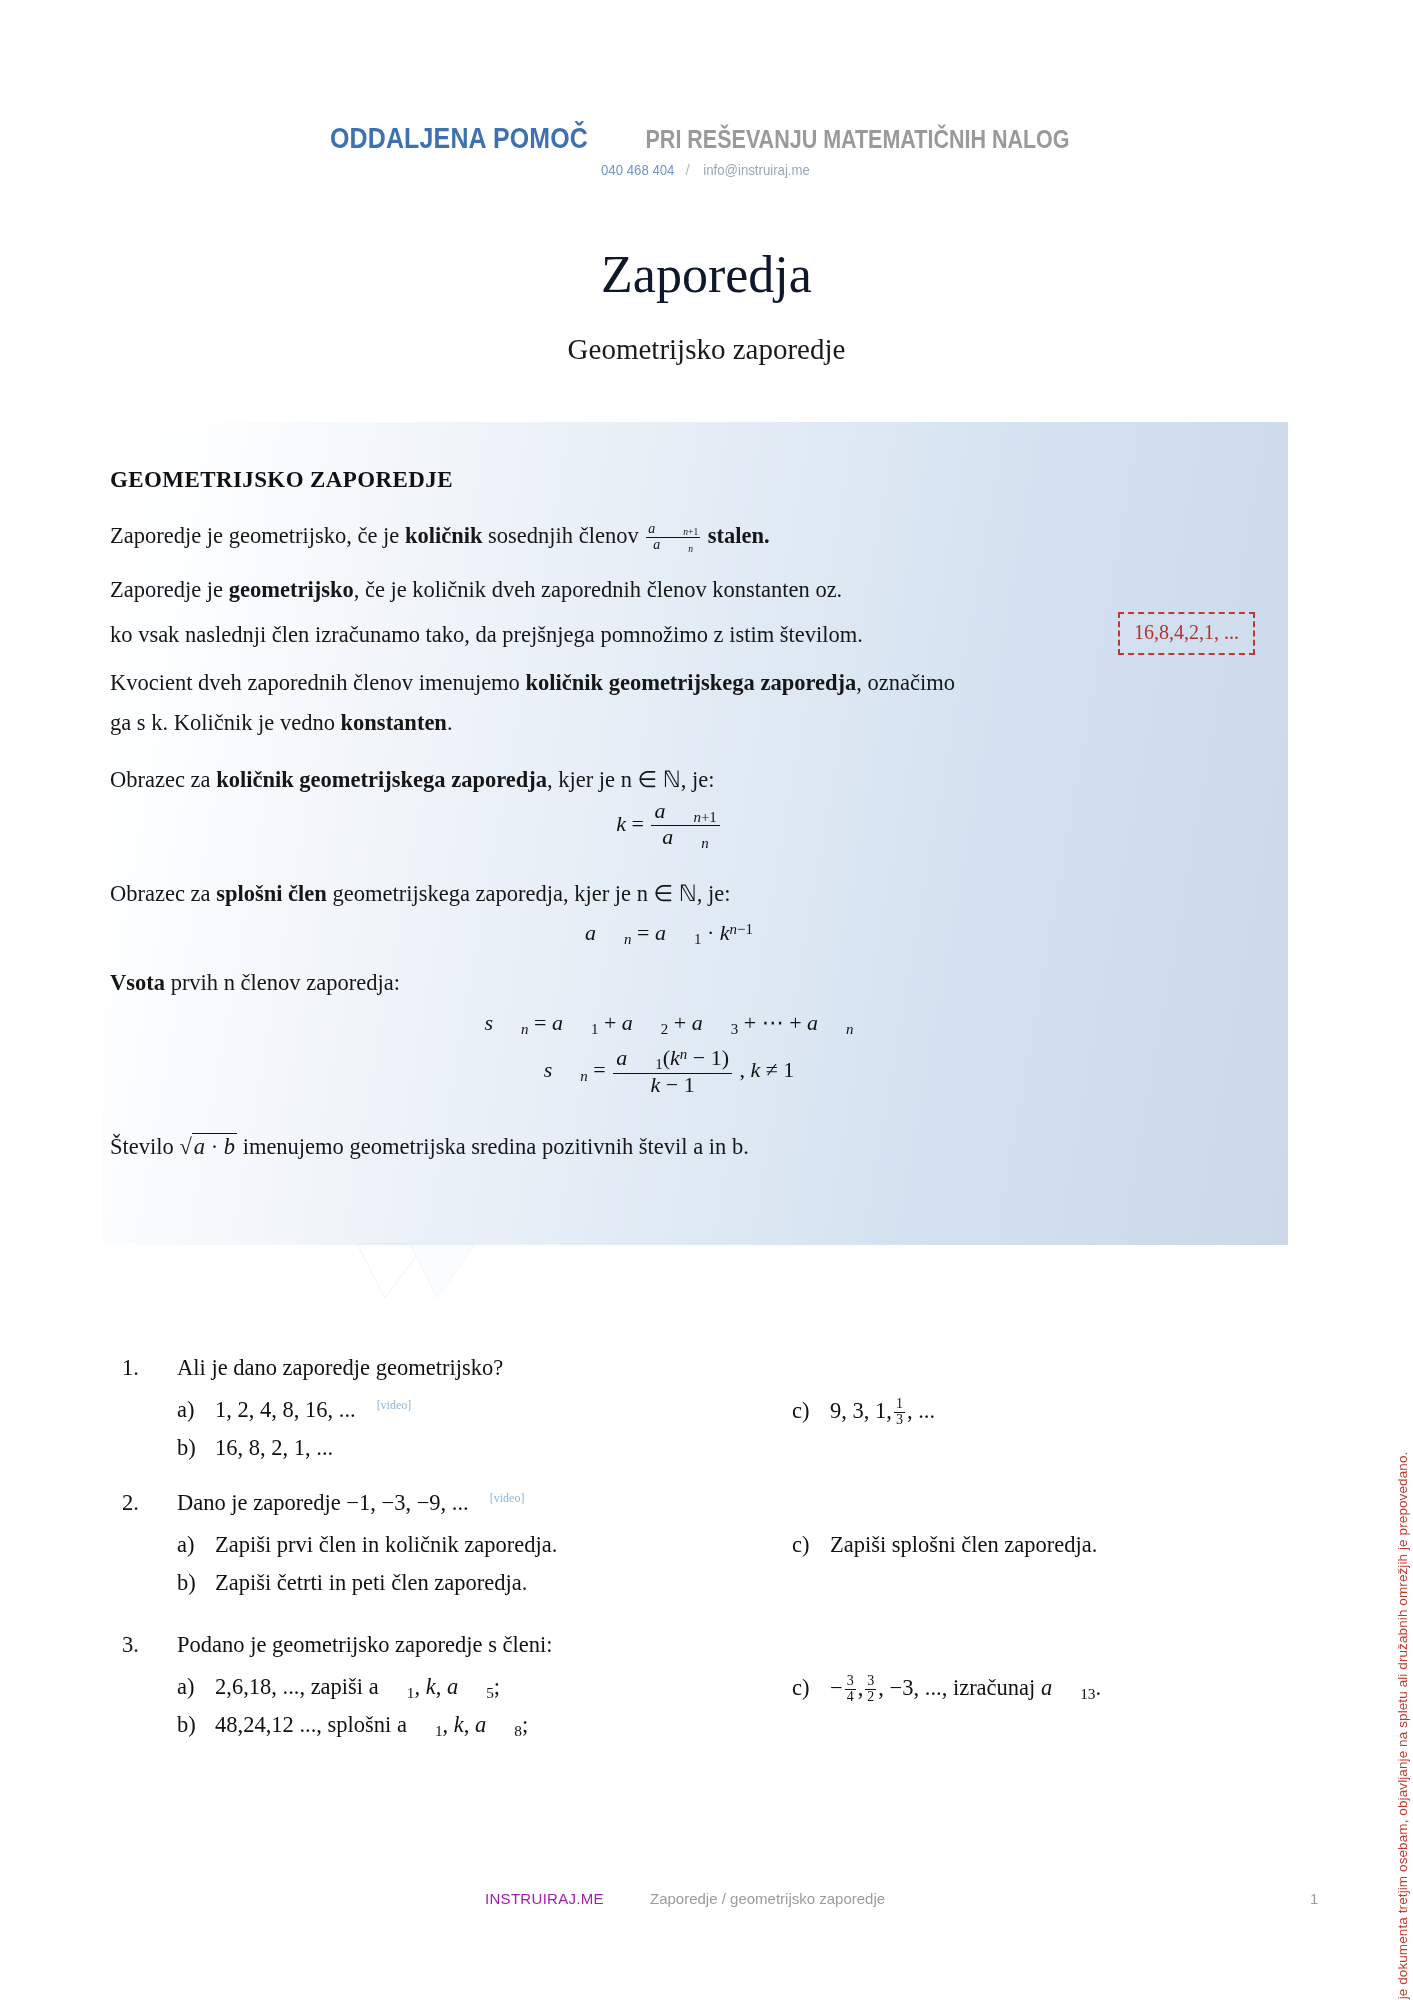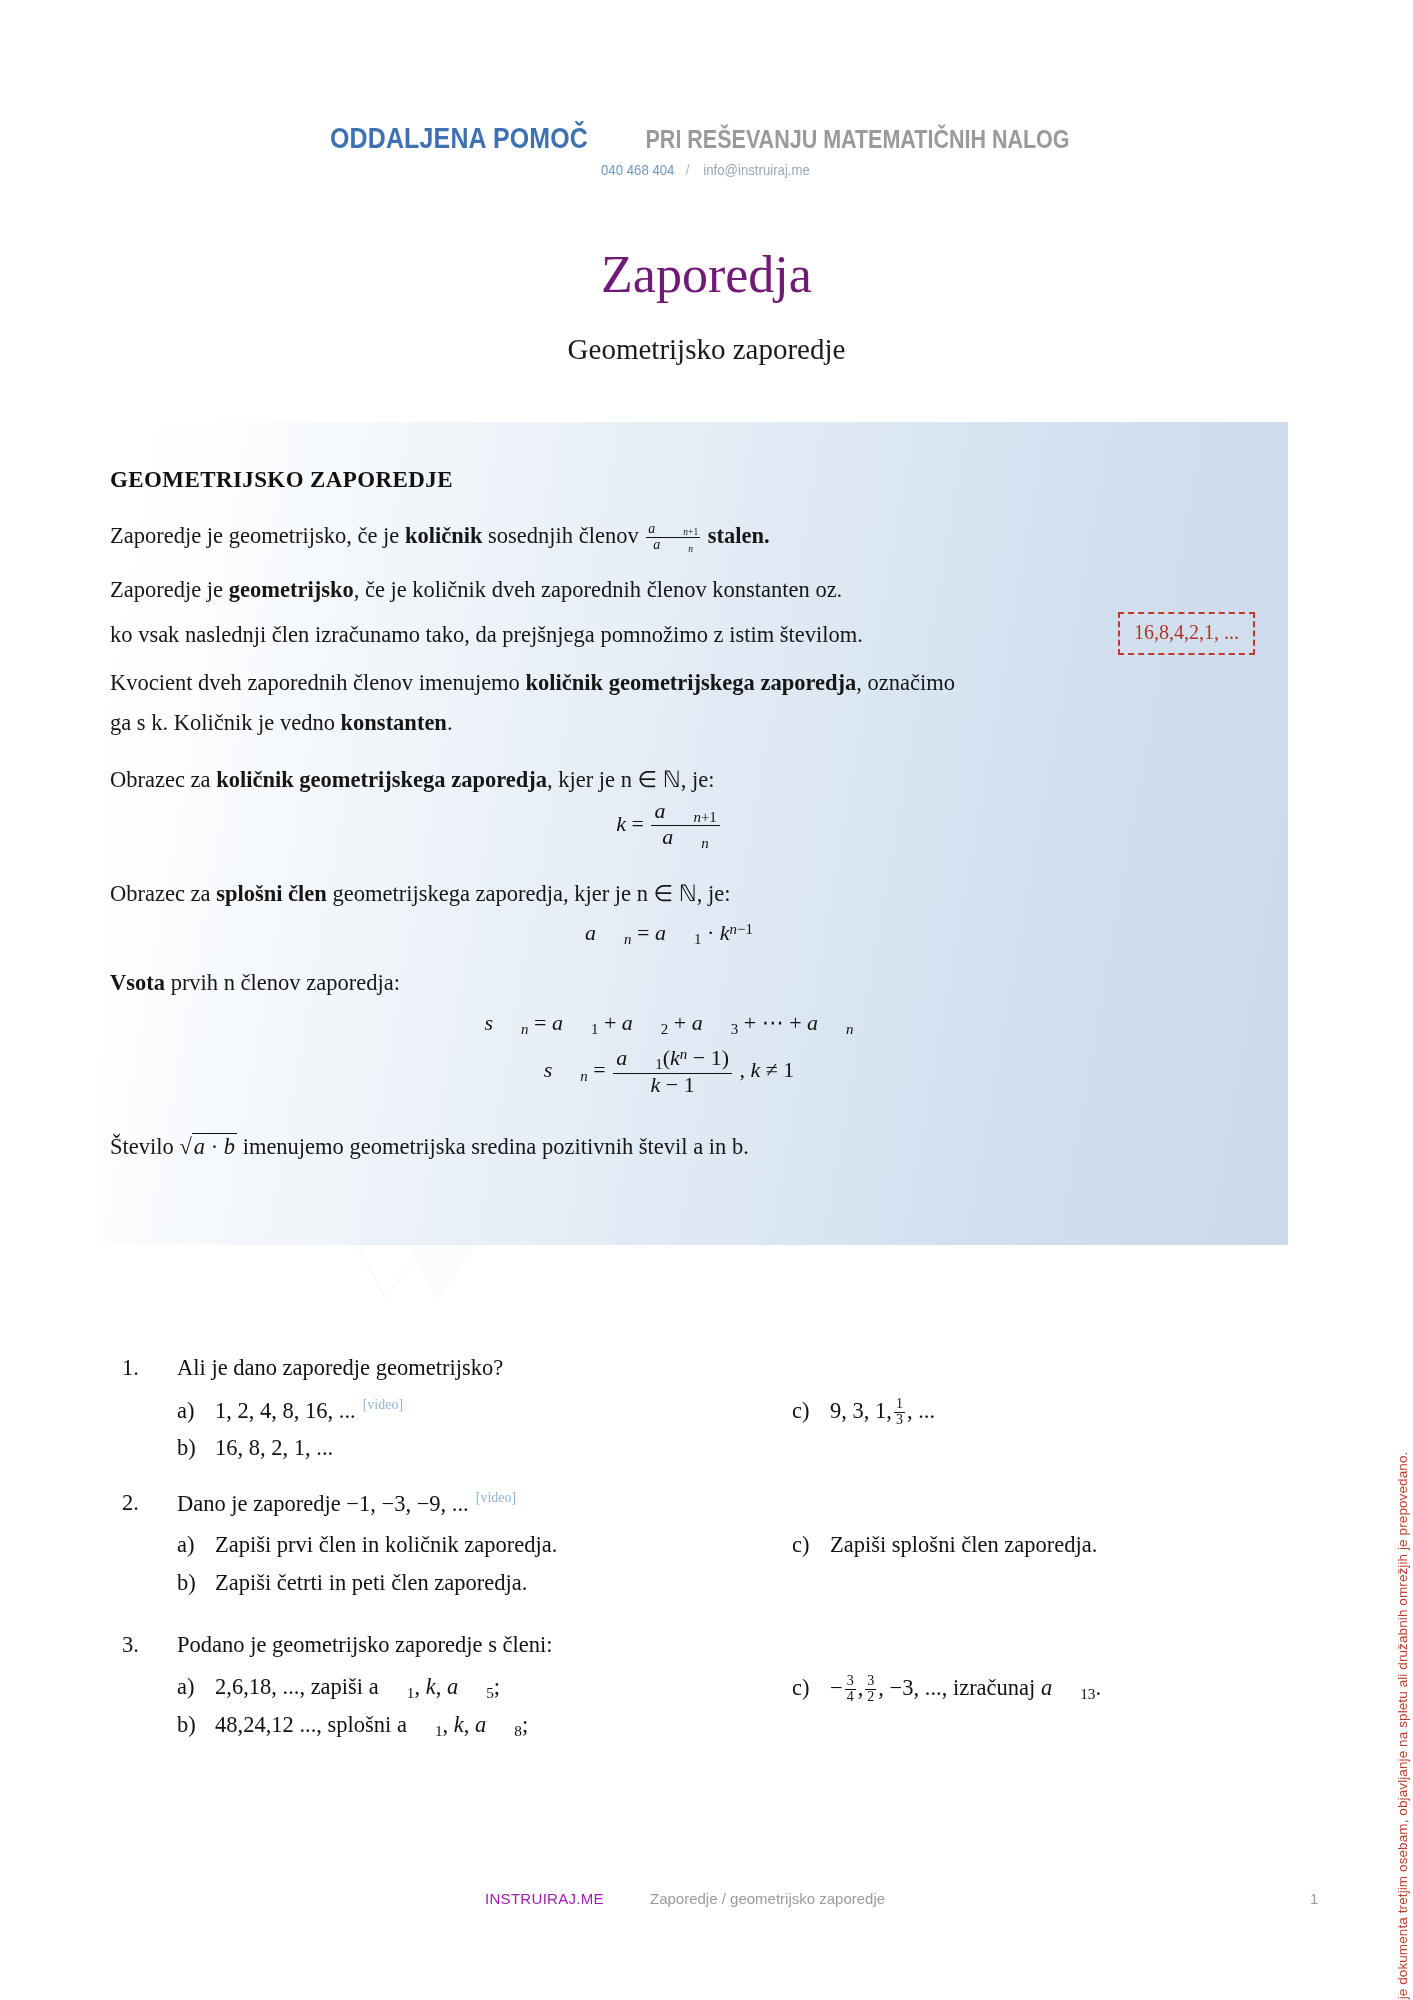--- a/index.html
+++ b/index.html
@@ -48,21 +48,21 @@
   }
   .contact-phone{color:#6f96c4;transform:scaleX(.88);display:inline-block;}
   .contact-slash{color:#b9b9b9;display:inline-block;margin:0 6px;}
   .contact-mail{color:#9aa7b5;transform:scaleX(.88);display:inline-block;}
 
   
   .doc-title{
     position:absolute;left:0;right:0;top:245px;
     text-align:center;
     font-size:52px;
-    color:#701a75;
+    color:#0f172a;
     font-family:"Liberation Serif", serif;
   }
   .doc-subtitle{
     position:absolute;left:0;right:0;top:333px;
     text-align:center;
     font-size:29px;
     color:#1a1a1a;
     font-family:"Liberation Serif", serif;
   }
 
@@ -159,23 +159,23 @@
     font-family:"Liberation Serif", serif;
   }
   .ex-item{
     position:absolute;
     font-size:22.5px;color:#111;white-space:nowrap;
     font-family:"Liberation Serif", serif;
   }
   .ex-lbl{display:inline-block;width:38px;}
   .video{
     color:#8fb4d8;
-    font-size:14px;
+    font-size:12px;
     vertical-align:super;
-    margin-left:7px;
+    margin-left:21px;
     font-family:"Liberation Serif", serif;
   }
 
   
   .side-note{
     position:absolute;
     right:18px;top:1000px;
     transform-origin:100% 0;
     transform:rotate(-90deg) translate(-50%,0);
     white-space:nowrap;

